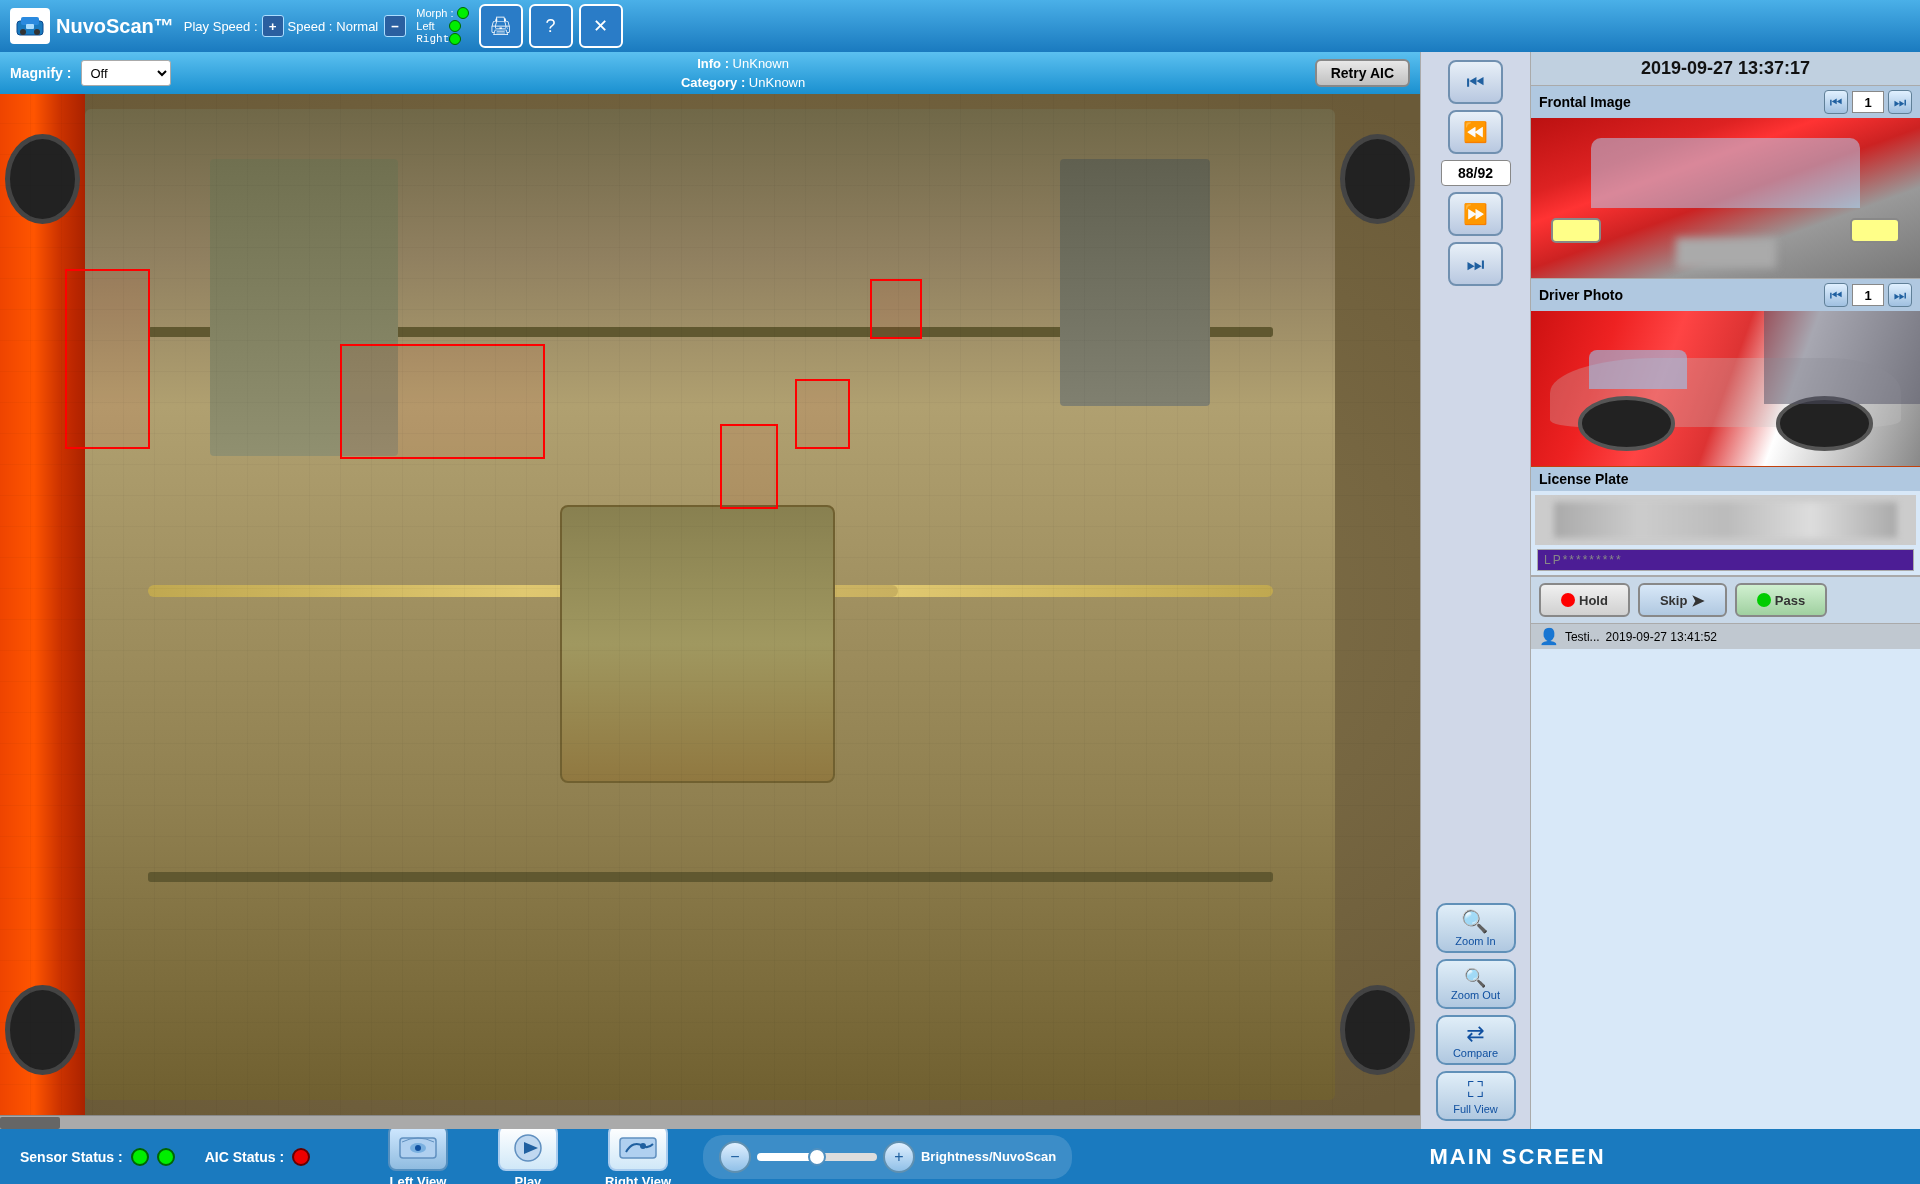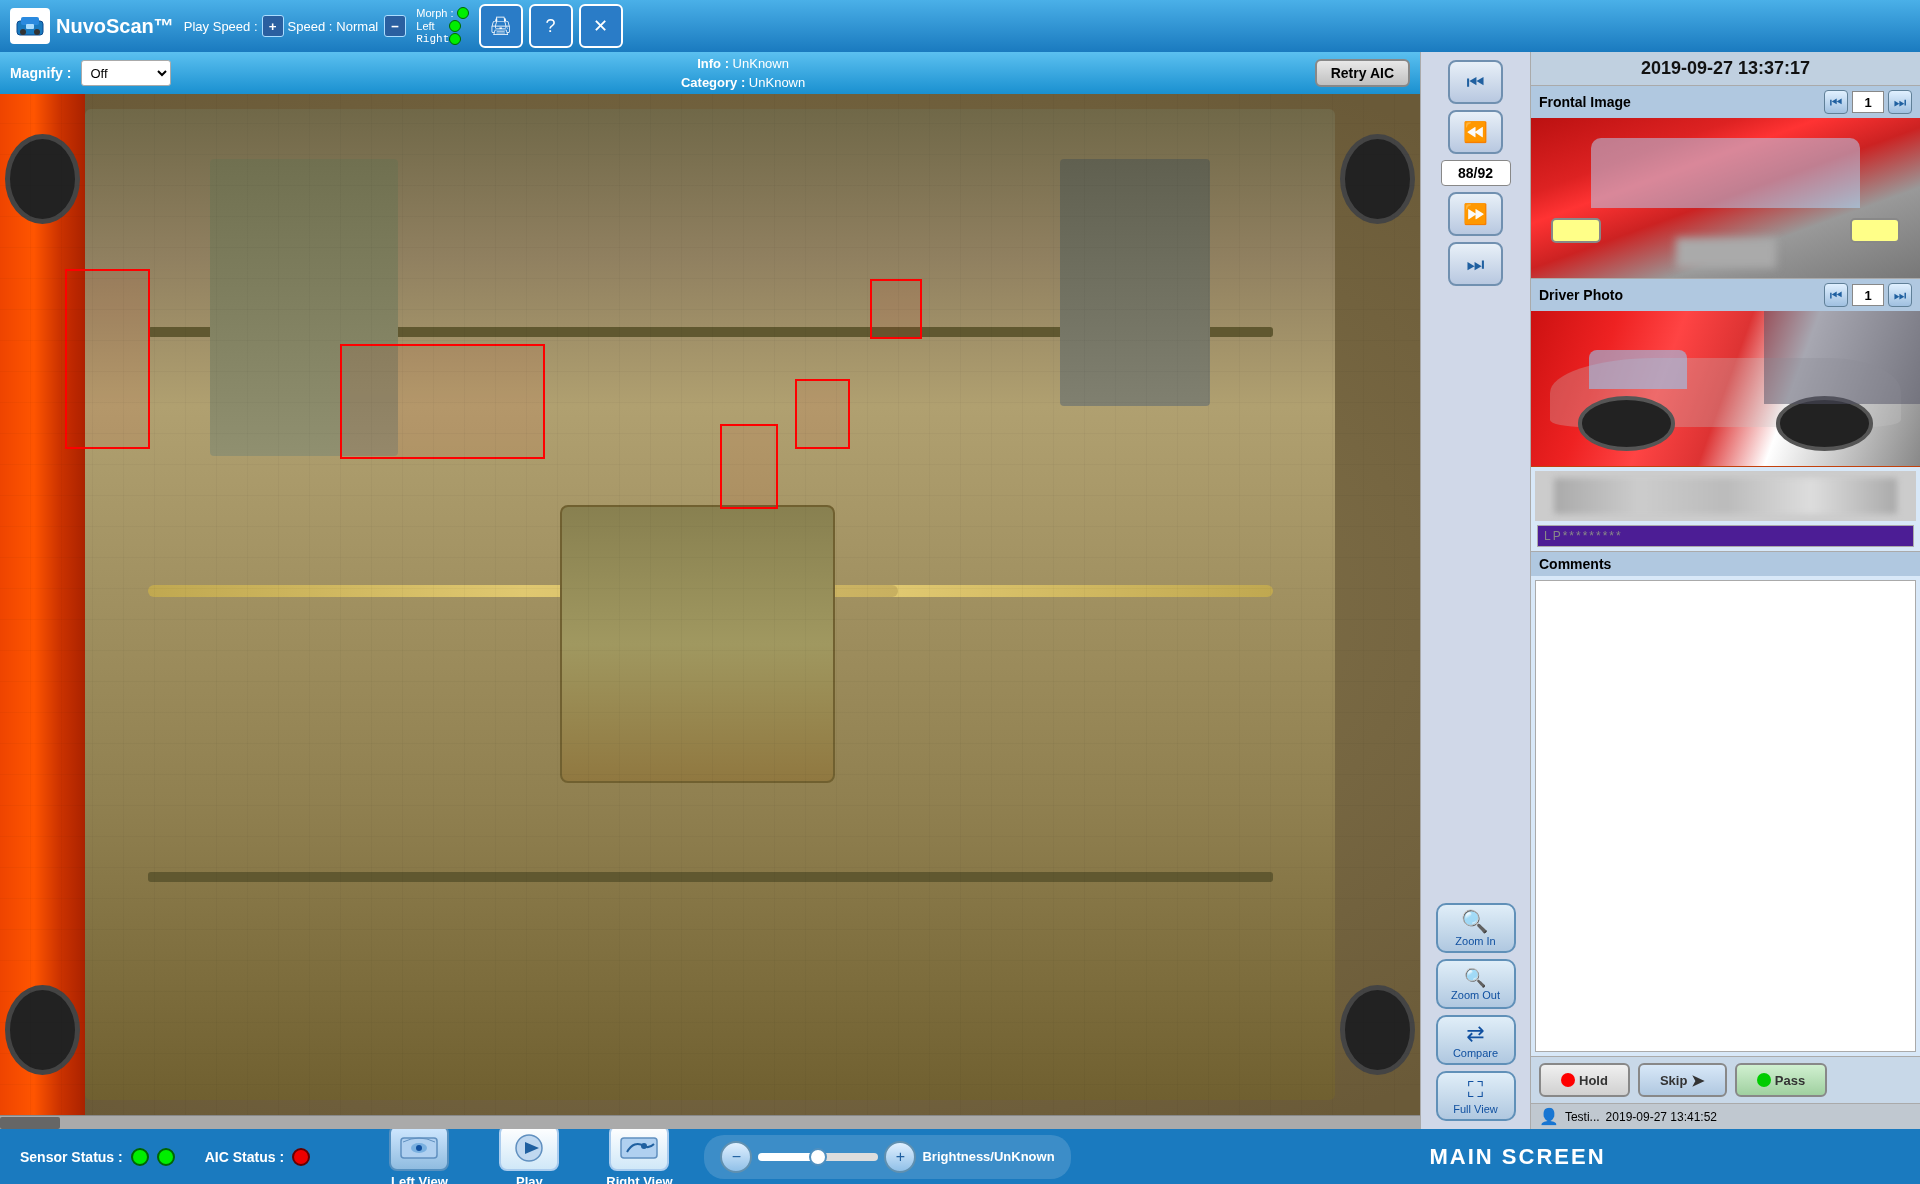--- a/index.html
+++ b/index.html
@@ -434,30 +434,27 @@
 
           <div style="position:absolute;bottom:10%;left:12%;width:25%;height:35%;background:#222;border-radius:50%;border:4px solid #555;"></div>
           <div style="position:absolute;bottom:10%;right:12%;width:25%;height:35%;background:#222;border-radius:50%;border:4px solid #555;"></div>
 
           <div style="position:absolute;top:0;right:0;width:40%;height:60%;background:rgba(80,80,100,0.5);"></div>
         </div>
       </div>
     </div>
 
     <div id="license-section">
+      <div id="license-header">License Plate</div>
       <div id="license-image-box">
         <div id="license-blurred"></div>
       </div>
       <div id="license-text-box">LP*********</div>
     </div>
 
-    <div id="comments-section">
-      <div id="comments-header">Comments</div>
-      <textarea id="comments-textarea" style=""></textarea>
-    </div>
 
     <div id="action-bar">
       <button class="action-btn hold-btn">
         <div class="red-dot"></div>
         <span>Hold</span>
       </button>
       <button class="action-btn skip-btn">
         <span>Skip</span>
         <span class="skip-arrow">➤</span>
       </button>
@@ -520,20 +517,20 @@
       </div>
       <span class="view-btn-label">Right View</span>
     </div>
 
     <div id="brightness-ctrl">
       <button class="bright-btn">−</button>
       <div id="bright-slider">
         <div id="bright-thumb"></div>
       </div>
       <button class="bright-btn">+</button>
-      <span id="brightness-label">Brightness/UnKnown</span>
+      <span id="brightness-label">Brightness/NuvoScan</span>
     </div>
   </div>
 
   <div style="flex:1;text-align:center;">
     <span style="color:#fff;font-size:22px;font-weight:bold;letter-spacing:2px;">MAIN SCREEN</span>
   </div>
 </div>
 
 </body></html>

